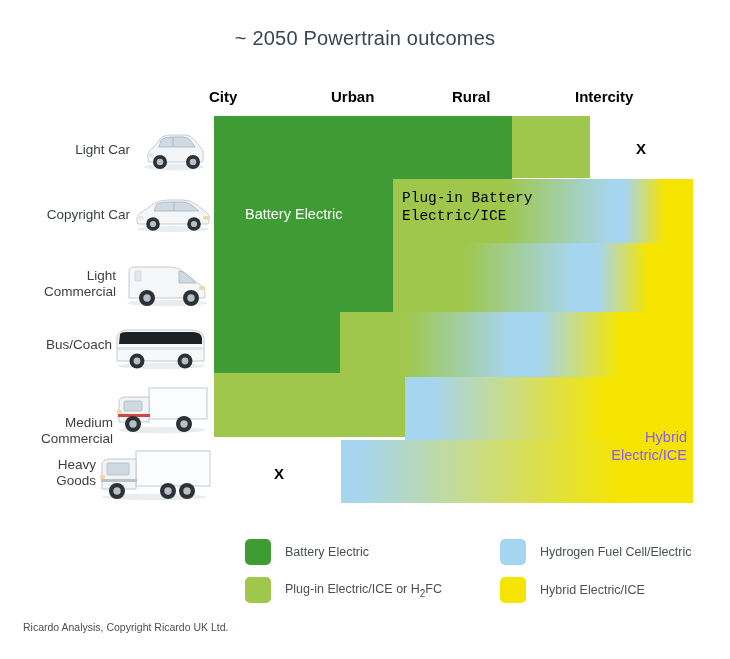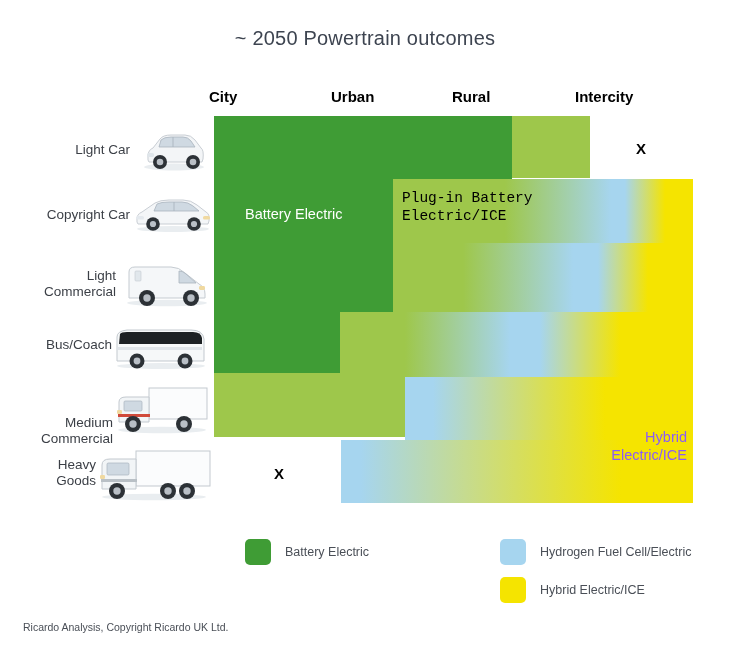--- a/index.html
+++ b/index.html
@@ -281,20 +281,24 @@
     </svg>
   </div>
 </div>
 
 <div class="legend">
   <div class="leg-item leg-0">
     <div class="leg-sw" style="background:#3f9c35;"></div>
     <div class="leg-tx">Battery Electric</div>
   </div>
 
+  <div class="leg-item leg-1">
+    <div class="leg-sw" style="background:#9ec74b;"></div>
+    <div class="leg-tx"><span>Plug-in Electric/ICE or H</span><sub>2</sub><span>FC</span></div>
+  </div>
 
   <div class="leg-item leg-2">
     <div class="leg-sw" style="background:#a6d5ef;"></div>
     <div class="leg-tx">Hydrogen Fuel Cell/Electric</div>
   </div>
 
   <div class="leg-item leg-3">
     <div class="leg-sw" style="background:#f5e400;"></div>
     <div class="leg-tx">Hybrid Electric/ICE</div>
   </div>

